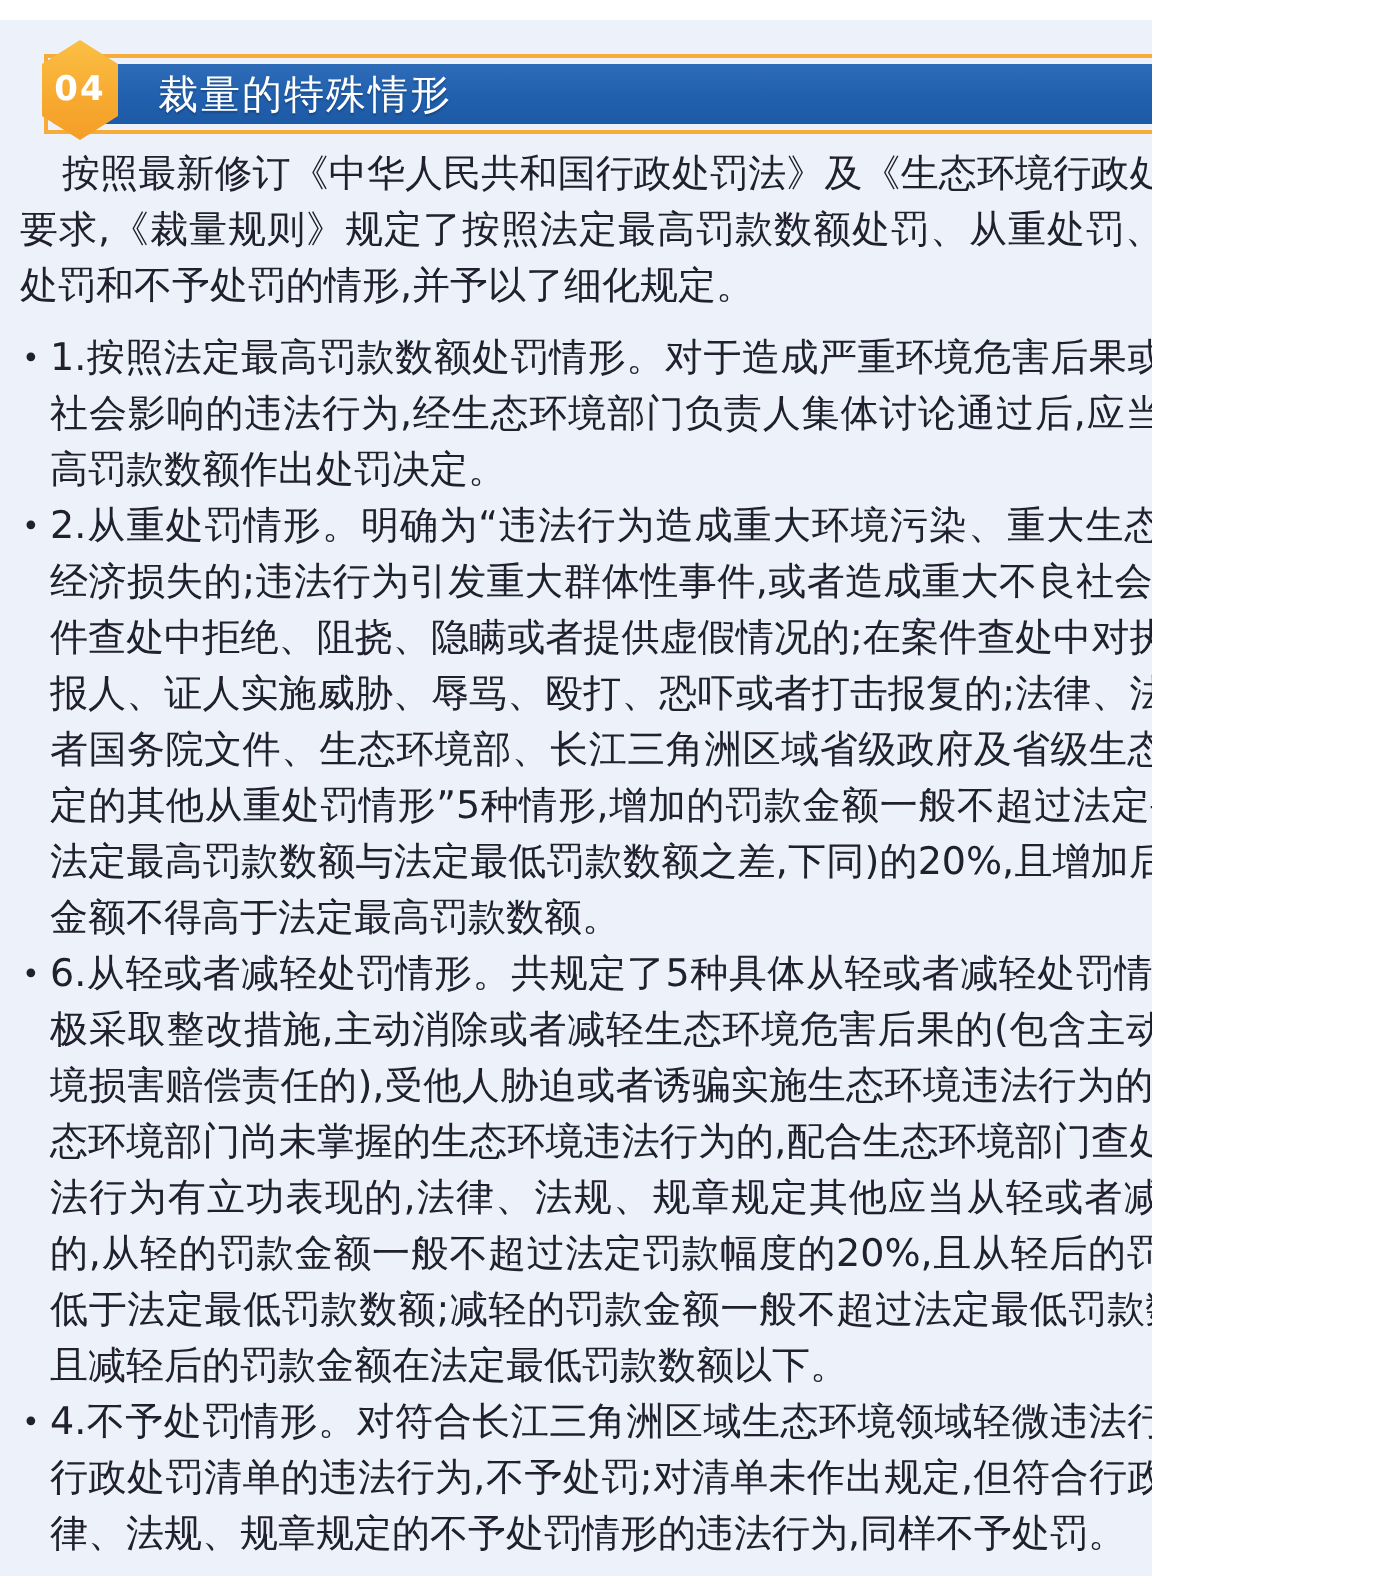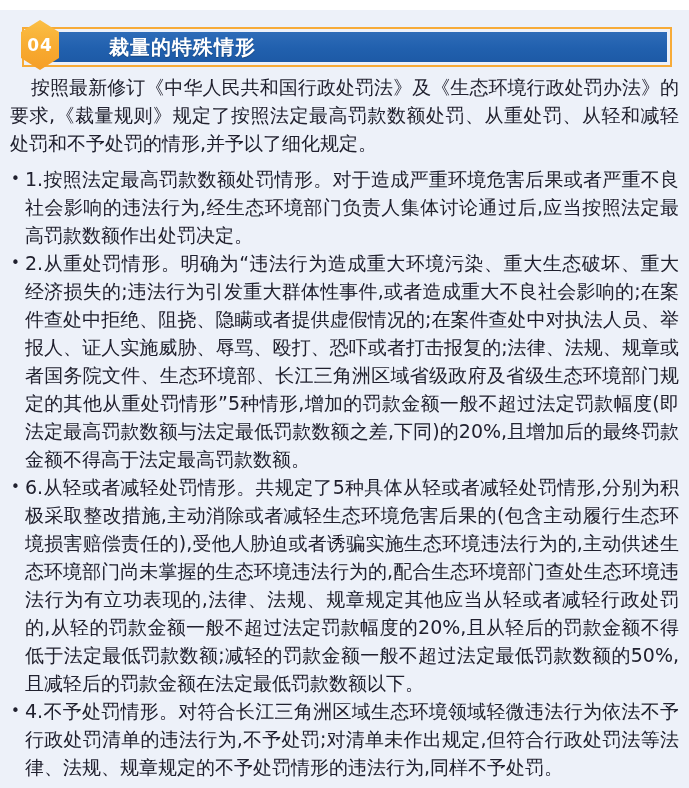--- a/index.html
+++ b/index.html
@@ -3,21 +3,21 @@
 <meta charset="utf-8">
 <style>
   * { margin: 0; padding: 0; box-sizing: border-box; }
   html, body { width: 689px; }
   body {
     background: #ffffff;
     font-family: "DejaVu Sans", "Liberation Sans", sans-serif;
   }
   .page {
     position: relative;
-    width: 689px;
+    width: 576px;
     height: 788px;
     background: #ffffff;
     overflow: hidden;
   }
   .page-bg {
     position: absolute;
     left: 0; right: 0; top: 10px; bottom: 0;
     background: #edf1f9;
   }
   
@@ -35,25 +35,24 @@
     width: 100%;
     height: 100%;
     background: linear-gradient(180deg, #2e6cb8 0%, #2160ae 55%, #1d5aa6 100%);
     display: flex;
     align-items: center;
     padding-left: 52px;
   }
   .section-title {
     color: #ffffff;
     font-size: 20px;
-    font-weight: bold;
+    font-weight: normal;
     letter-spacing: 1px;
     line-height: 1;
     text-shadow: 0 1px 1px rgba(0,0,0,0.25);
-    margin-left: 30px;
   }
   .section-badge {
     position: absolute;
     left: 21px;
     top: 20px;
     width: 38px;
     height: 50px;
     background: linear-gradient(180deg, #fbbf45 0%, #f7a92f 60%, #f59e27 100%);
     clip-path: polygon(50% 0%, 100% 24%, 100% 76%, 50% 100%, 0% 76%, 0% 24%);
     display: flex;

